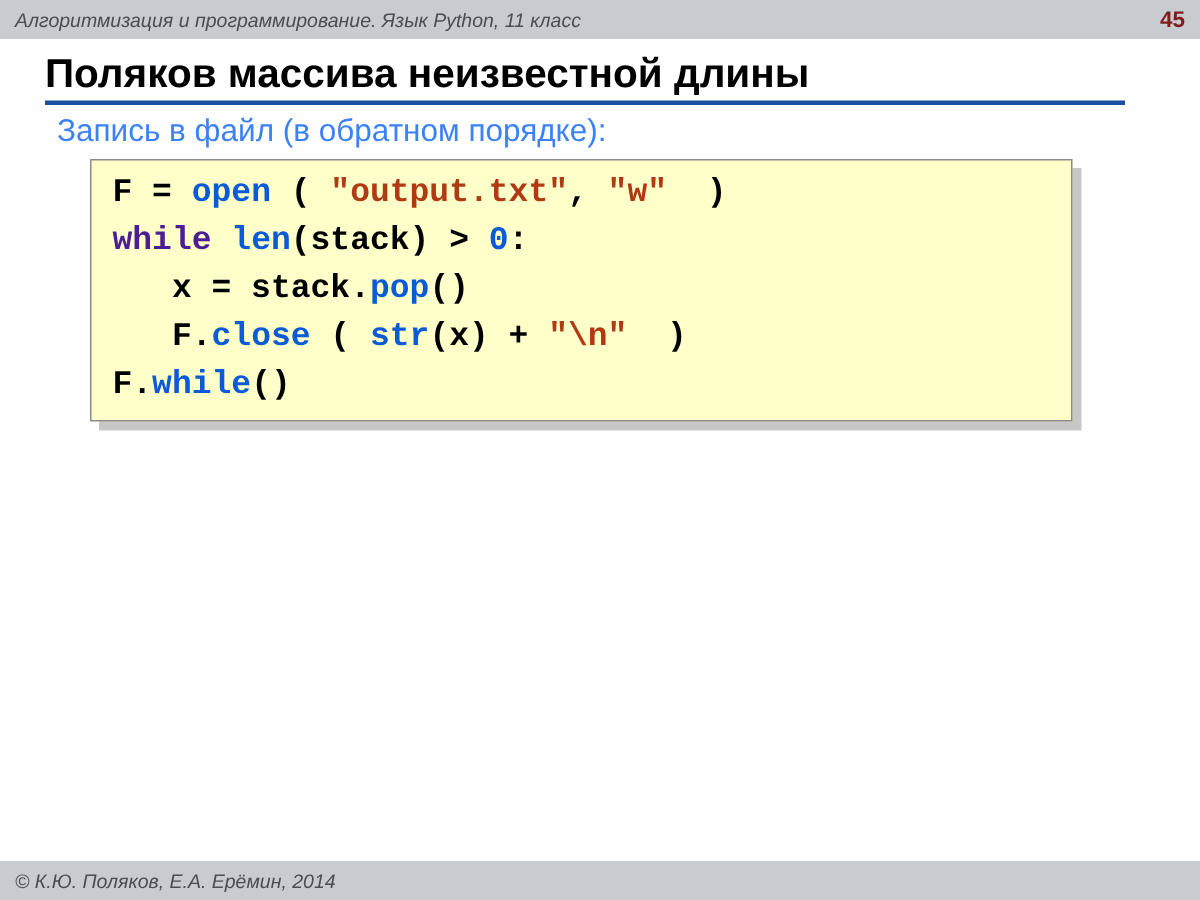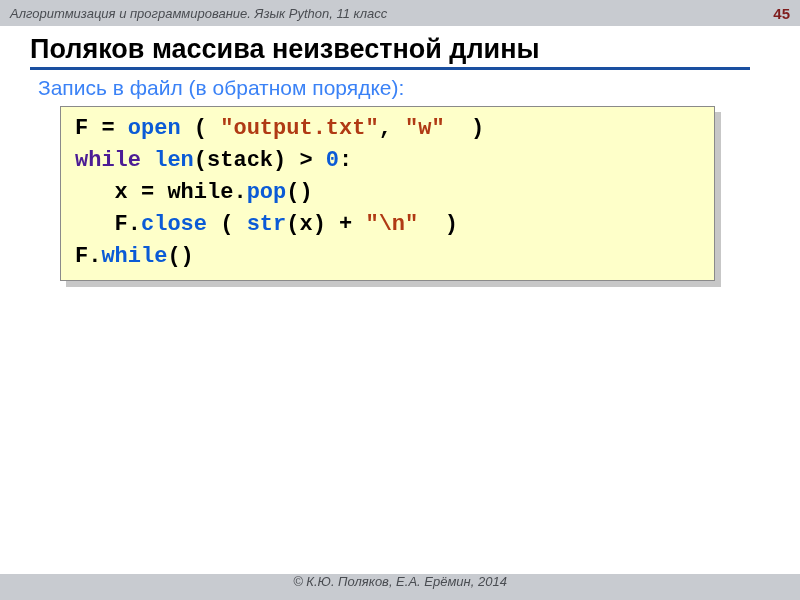--- a/index.html
+++ b/index.html
@@ -88,41 +88,40 @@
     height: 26px;
     background: #c8cbd0;
     display: flex;
     align-items: center;
     justify-content: space-between;
     padding: 0 10px;
     box-sizing: border-box;
     color: #4a4d52;
     font-size: 13px;
     font-style: italic;
-    flex-direction: column;
   }
 </style>
 </head>
 <body>
 
 <div class="top-bar">
   <span>Алгоритмизация и программирование. Язык Python, 11 класс</span>
   <span class="page-num">45</span>
 </div>
 
 <div class="content">
   <h1 class="slide-title">Поляков массива неизвестной длины</h1>
   <div class="title-rule"></div>
   <div class="subhead">Запись в файл (в обратном порядке):</div>
 
   <div class="code-wrap">
     <div class="code-shadow"></div>
     <div class="code-box"><span><span>F = </span><span class="fn">open</span><span> ( </span><span class="strg">"output.txt"</span><span>, </span><span class="strg">"w"</span><span>  )</span></span>
 <span><span class="kw">while</span><span> </span><span class="fn">len</span><span>(stack) &gt; </span><span class="num">0</span><span>:</span></span>
-<span><span>   x = while.</span><span class="fn">pop</span><span>()</span></span>
+<span><span>   x = stack.</span><span class="fn">pop</span><span>()</span></span>
 <span><span>   F.</span><span class="fn">close</span><span> ( </span><span class="fn">str</span><span>(x) + </span><span class="strg">"\n"</span><span>  )</span></span>
 <span><span>F.</span><span class="fn">while</span><span>()</span></span></div>
   </div>
 </div>
 
 <div class="bottom-bar">
   <span>© К.Ю. Поляков, Е.А. Ерёмин, 2014</span>
 </div>
 
 </body></html>

